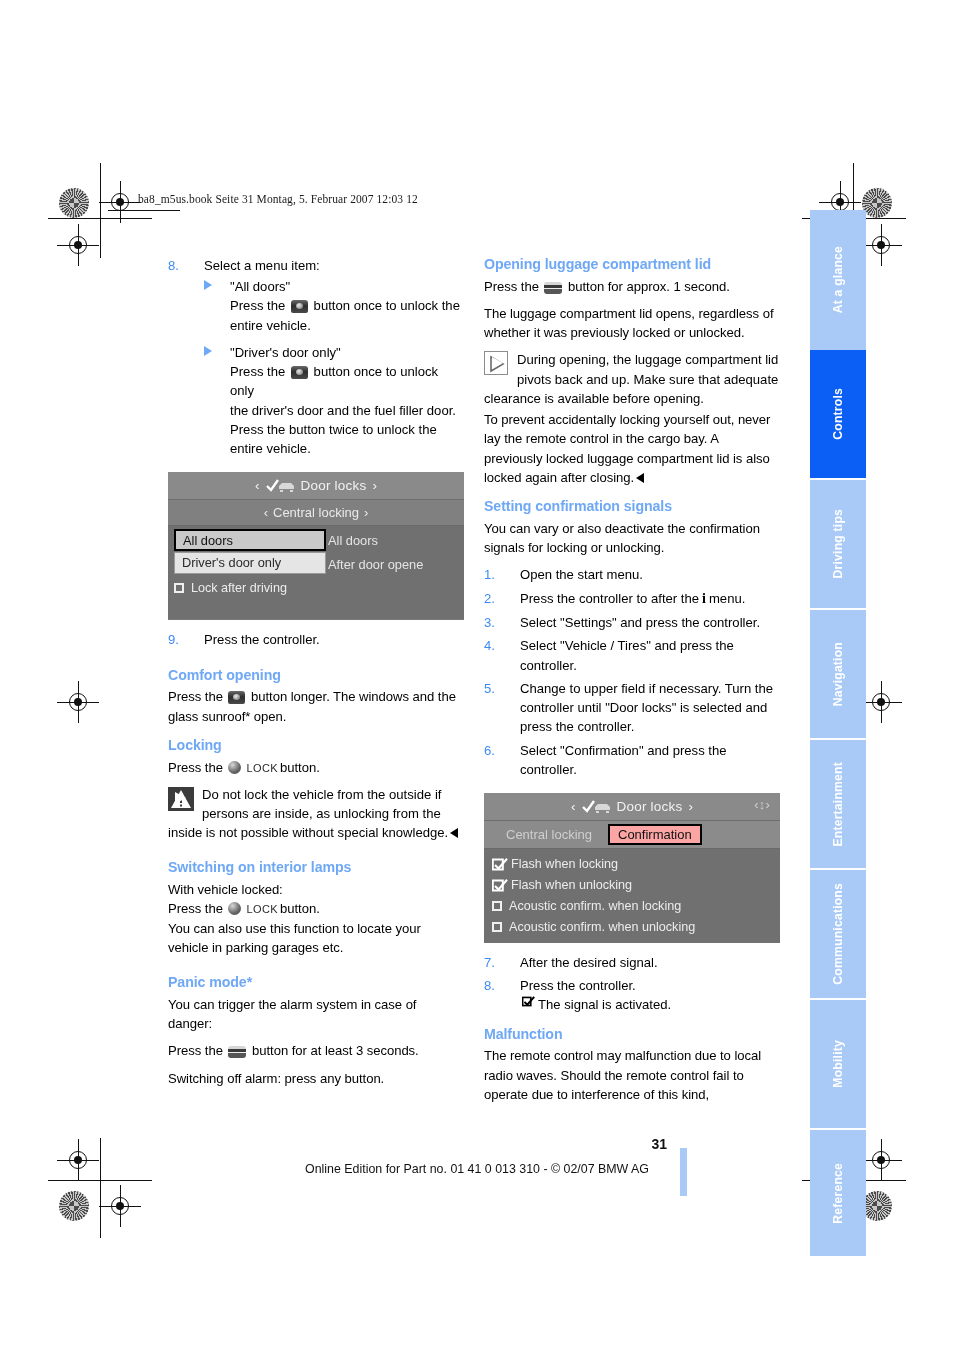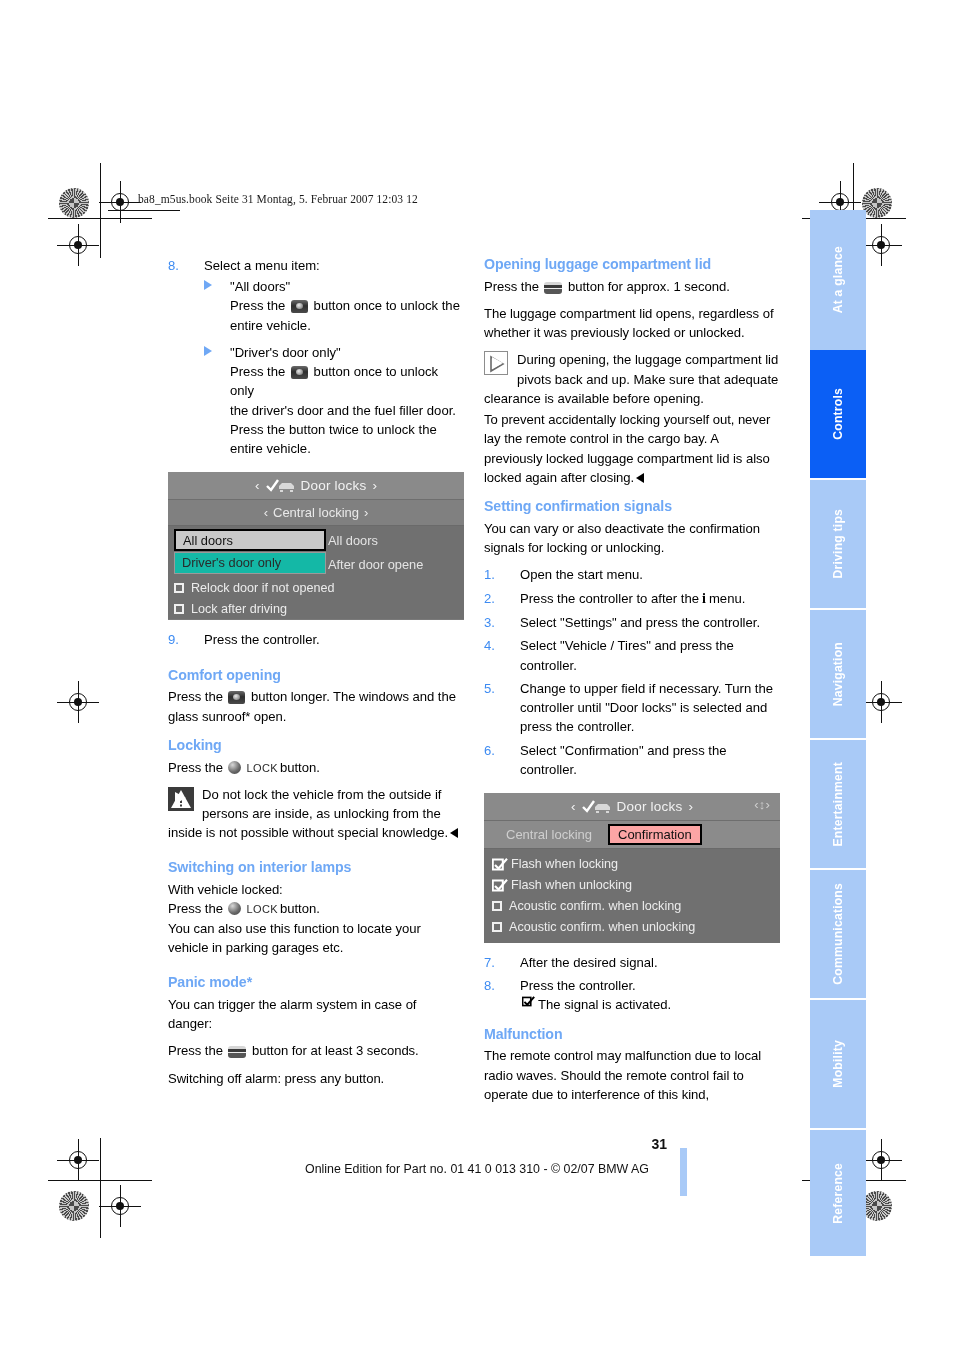--- a/index.html
+++ b/index.html
@@ -209,21 +209,21 @@
   
   #fig1 .ddwrap { position: absolute; left: 6px; top: 3px; }
   #fig1 .col2 { position: absolute; left: 160px; top: 3px; color: #e4e4e4; font-size: 12.8px; }
   #fig1 .col2 div { height: 24px; line-height: 24px; }
   #fig1 .opt {
     width: 152px; height: 22px; line-height: 20px;
     padding-left: 7px; font-size: 12.8px; color: #111;
     background: #bdbdbd; border: 2px solid #000; margin-bottom: 1px;
   }
   #fig1 .opt.sel { background: #c9c9c9; border: 2px solid #000; color: #111; }
-  #fig1 .opt.alt { background: #14b8a6; border: 1px solid #9a9a9a; color: #2a2a2a; }
+  #fig1 .opt.alt { background: #e5e5e5; border: 1px solid #9a9a9a; color: #2a2a2a; }
   #fig1 .under { position: absolute; left: 6px; top: 51px; width: 100%; }
 
   
   #fig2 .tabs2 {
     height: 28px; background: #8b8b8b; display: flex; align-items: center;
     padding-left: 14px; gap: 8px; border-bottom: 1px solid #6a6a6a;
   }
   #fig2 .t2 { color: #cfcfcf; font-size: 13px; padding: 0 8px; }
   #fig2 .t2.active {
     color: #111; background: #fca5a5; border: 2px solid #000;
@@ -410,24 +410,20 @@
       <div class="body2">
         <div class="ddwrap">
           <div class="opt sel">All doors</div>
           <div class="opt alt">Driver's door only</div>
         </div>
         <div class="col2">
           <div>All doors</div>
           <div>After door opene</div>
         </div>
         <div class="under">
-          <div class="row" style="padding-left:0;">
-            <span class="cbx"></span>
-            <span>Relock door if not opened</span>
-          </div>
           <div class="row" style="padding-left:0;">
             <span class="cbx"></span>
             <span>Lock after driving</span>
           </div>
         </div>
         <div class="credit">&nbsp;</div>
       </div>
     </div>
 
     <ol class="steps">

